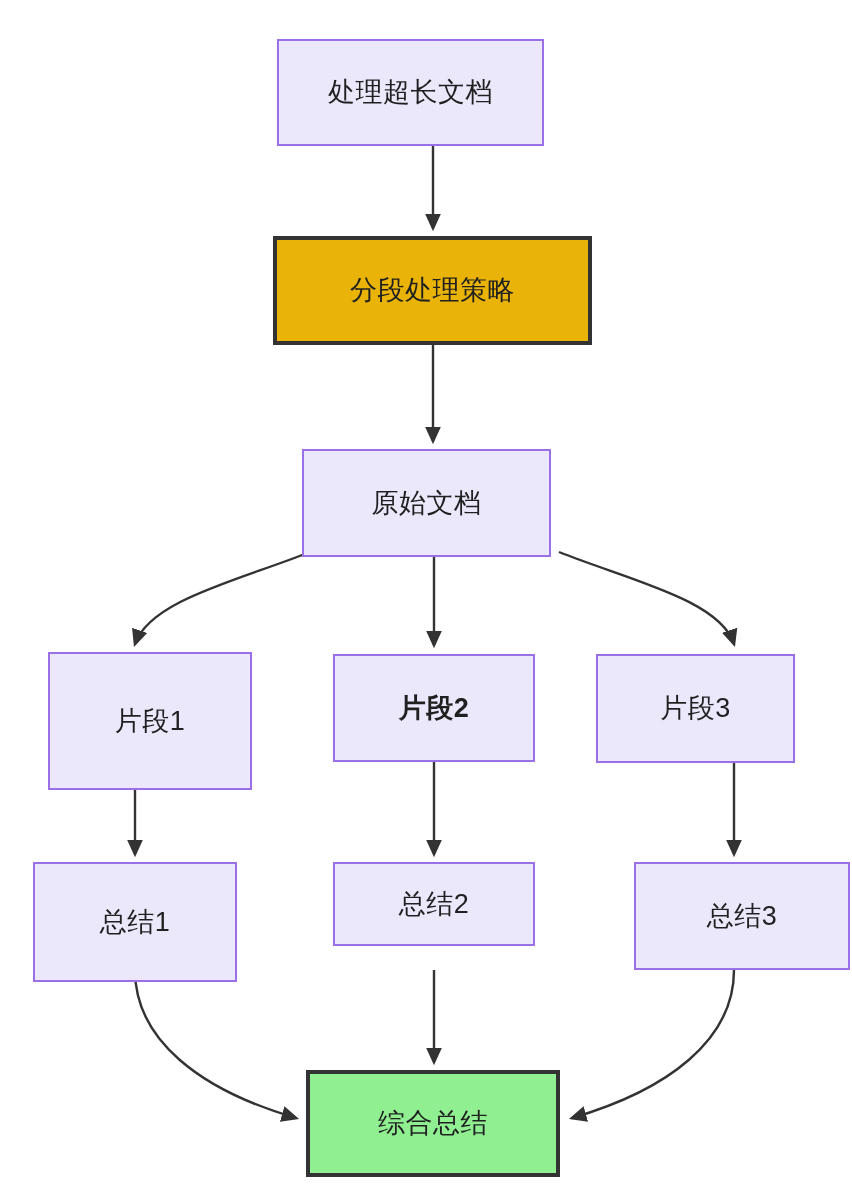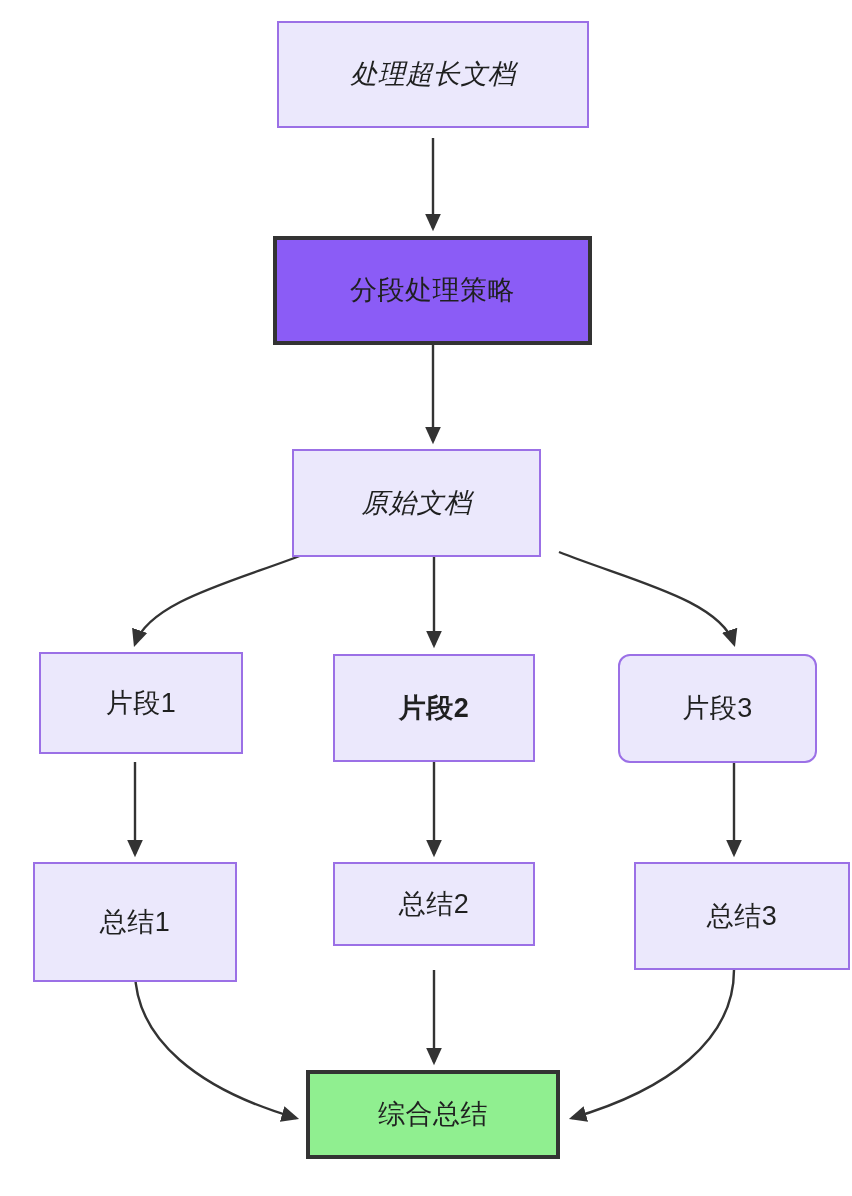--- a/index.html
+++ b/index.html
@@ -36,21 +36,21 @@
     font-size: 27px;
     line-height: 1.2;
     letter-spacing: 0.5px;
     white-space: nowrap;
   }
   .node-plain {
     background: #ebe8fc;
     border: 2px solid #9b70e6;
   }
   .node-strong {
-    background: #8b5cf6;
+    background: #eab308;
     border: 4px solid #333333;
   }
   .node-final {
     background: #90ef90;
     border: 4px solid #333333;
   }
   .node-label {
     display: block;
   }
 </style>
@@ -84,53 +84,53 @@
       <path d="M 734 763 L 734 854" marker-end="url(#arrow)"></path>
 
       <path d="M 135 970 C 135 1040, 200 1090, 296 1118" marker-end="url(#arrow)"></path>
 
       <path d="M 434 970 L 434 1062" marker-end="url(#arrow)"></path>
 
       <path d="M 734 970 C 734 1040, 668 1090, 572 1118" marker-end="url(#arrow)"></path>
     </g>
   </svg>
 
-  <div class="node node-plain" style="left:277px; top:21px; width:312px; height:107px;font-style:italic;">
+  <div class="node node-plain" style="left:277px; top:39px; width:267px; height:107px;">
     <span class="node-label">处理超长文档</span>
   </div>
 
   <div class="node node-strong" style="left:273px; top:236px; width:319px; height:109px;">
     <span class="node-label">分段处理策略</span>
   </div>
 
-  <div class="node node-plain" style="left:292px; top:449px; width:249px; height:108px;font-style:italic;">
+  <div class="node node-plain" style="left:302px; top:449px; width:249px; height:108px;">
     <span class="node-label">原始文档</span>
   </div>
 
-  <div class="node node-plain" style="left:39px; top:652px; width:204px; height:102px;">
+  <div class="node node-plain" style="left:48px; top:652px; width:204px; height:138px;">
     <span class="node-label">片段1</span>
   </div>
 
   <div class="node node-plain" style="left:333px; top:654px; width:202px; height:108px;font-weight:bold;">
     <span class="node-label">片段2</span>
   </div>
 
-  <div class="node node-plain" style="left:618px; top:654px; width:199px; height:109px;border-radius:12px;">
+  <div class="node node-plain" style="left:596px; top:654px; width:199px; height:109px;">
     <span class="node-label">片段3</span>
   </div>
 
   <div class="node node-plain" style="left:33px; top:862px; width:204px; height:120px;">
     <span class="node-label">总结1</span>
   </div>
 
   <div class="node node-plain" style="left:333px; top:862px; width:202px; height:84px;">
     <span class="node-label">总结2</span>
   </div>
 
   <div class="node node-plain" style="left:634px; top:862px; width:216px; height:108px;justify-content:center;">
     <span class="node-label">总结3</span>
   </div>
 
-  <div class="node node-final" style="left:306px; top:1070px; width:254px; height:89px;justify-content:center;">
+  <div class="node node-final" style="left:306px; top:1070px; width:254px; height:107px;justify-content:center;">
     <span class="node-label">综合总结</span>
   </div>
 
 </div>
 
 </body></html>

